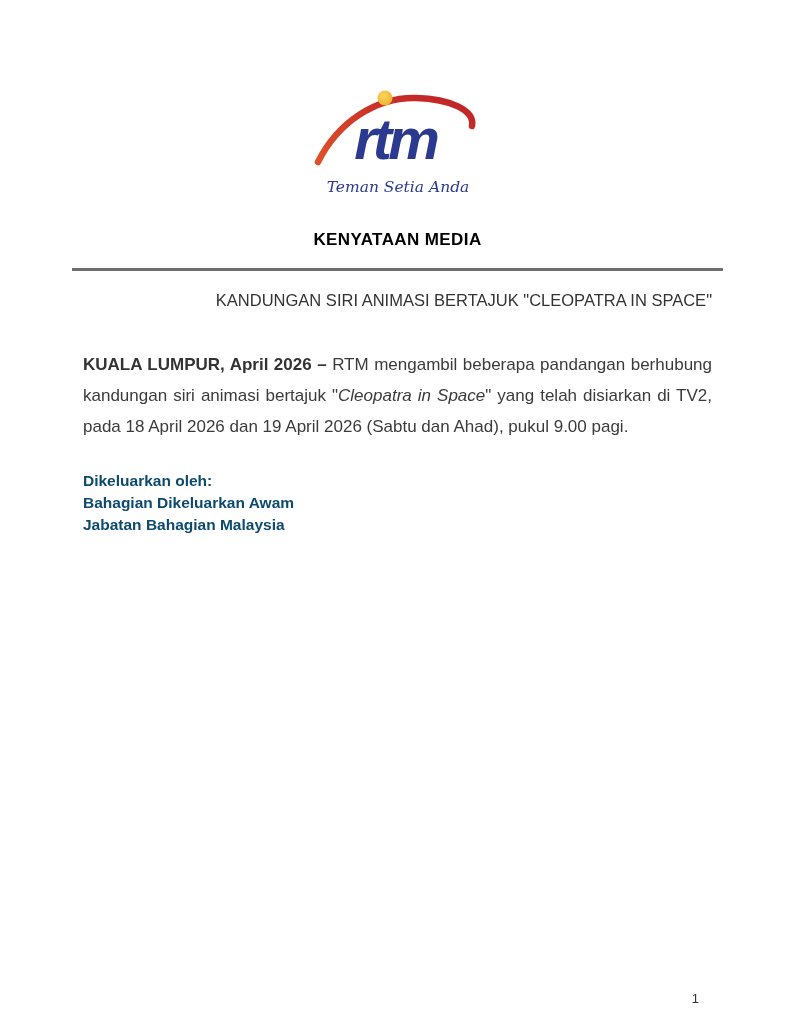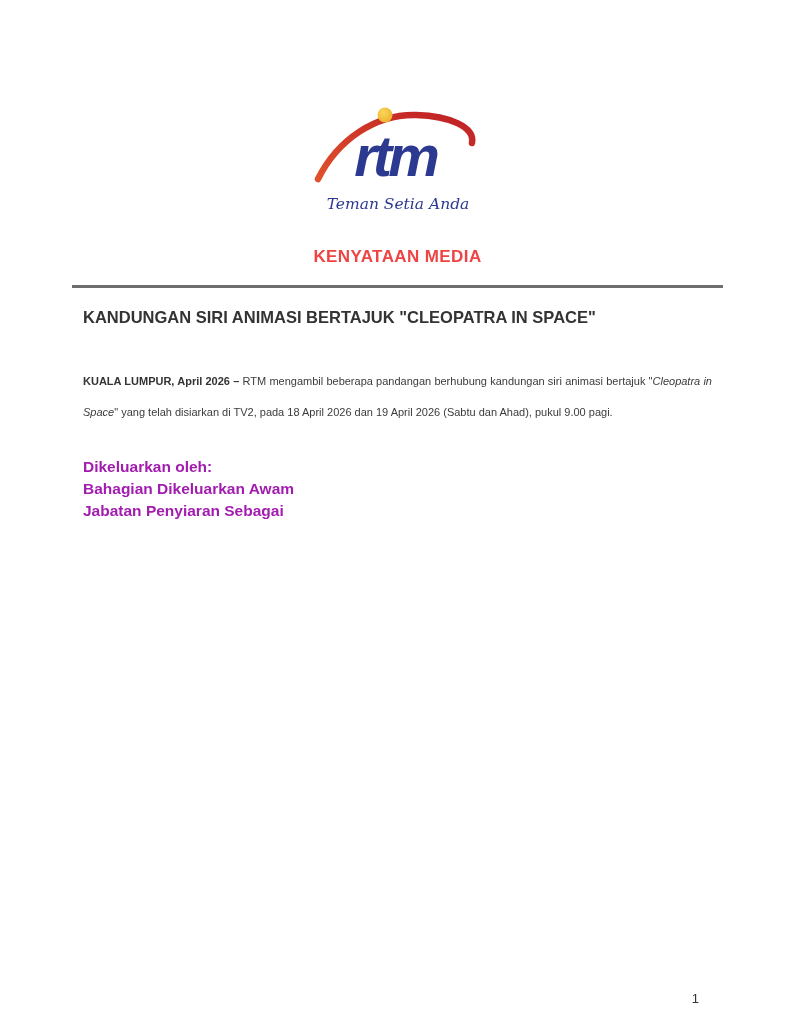--- a/index.html
+++ b/index.html
@@ -10,71 +10,70 @@
   body {
     width: 791px;
     height: 1024px;
     position: relative;
     font-family: "Liberation Sans", sans-serif;
     color: #3b3b3b;
     overflow: hidden;
   }
   .content {
     padding: 0 79px 0 83px;
-    margin-top: 17px;
   }
   .logo-wrap {
     padding-top: 88px;
     text-align: center;
   }
   svg.logo {
     width: 200px;
     height: 112px;
   }
   .media-label {
     text-align: center;
     font-weight: 700;
     font-size: 17px;
     letter-spacing: 0.4px;
-    color: #ef4444;
+    color: #000000;
     margin-top: 26px;
     height: 20px;
   }
   .rule {
     border: none;
     border-top: 3px solid #6e6e6e;
     margin: 18px -11px 0 -11px;
     height: 0;
   }
   .doc-title {
-    text-align: left;
-    font-weight: 700;
+    text-align: right;
+    font-weight: 400;
     font-size: 16.5px;
     color: #333333;
     margin-top: 20px;
     height: 19px;
   }
   .body-text {
     margin-top: 39px;
   }
   .para {
-    font-size: 11px;
+    font-size: 17px;
     line-height: 31px;
     text-align: justify;
     margin: 0 0 10px 0;
     color: #3b3b3b;
   }
   .bold   { font-weight: 700; color: #333333; }
   .italic { font-style: italic; }
   .issued {
     margin-top: 28px;
     font-weight: 700;
     font-size: 15.5px;
     line-height: 22px;
-    color: #a21caf;
+    color: #0c4a6e;
   }
   .page-number {
     position: absolute;
     right: 92px;
     bottom: 18px;
     font-size: 13px;
     color: #333333;
   }
   .tagline-text {
     font-family: "DejaVu Serif", serif;
@@ -118,20 +117,20 @@
   <div class="body-text">
 
     <p class="para"><span class="bold">KUALA LUMPUR, April 2026 – </span><span>RTM mengambil beberapa pandangan berhubung kandungan siri animasi bertajuk "</span><span class="italic">Cleopatra in Space</span><span>" yang telah disiarkan di TV2, pada 18 April 2026 dan 19 April 2026 (Sabtu dan Ahad), pukul 9.00 pagi.</span></p>
 
 
 
 
     <div class="issued">
       <div>Dikeluarkan oleh:</div>
       <div>Bahagian Dikeluarkan Awam</div>
-      <div>Jabatan Penyiaran Sebagai</div>
+      <div>Jabatan Bahagian Malaysia</div>
     </div>
 
   </div>
 
 </div>
 
 <div class="page-number">1</div>
 
 </body></html>

